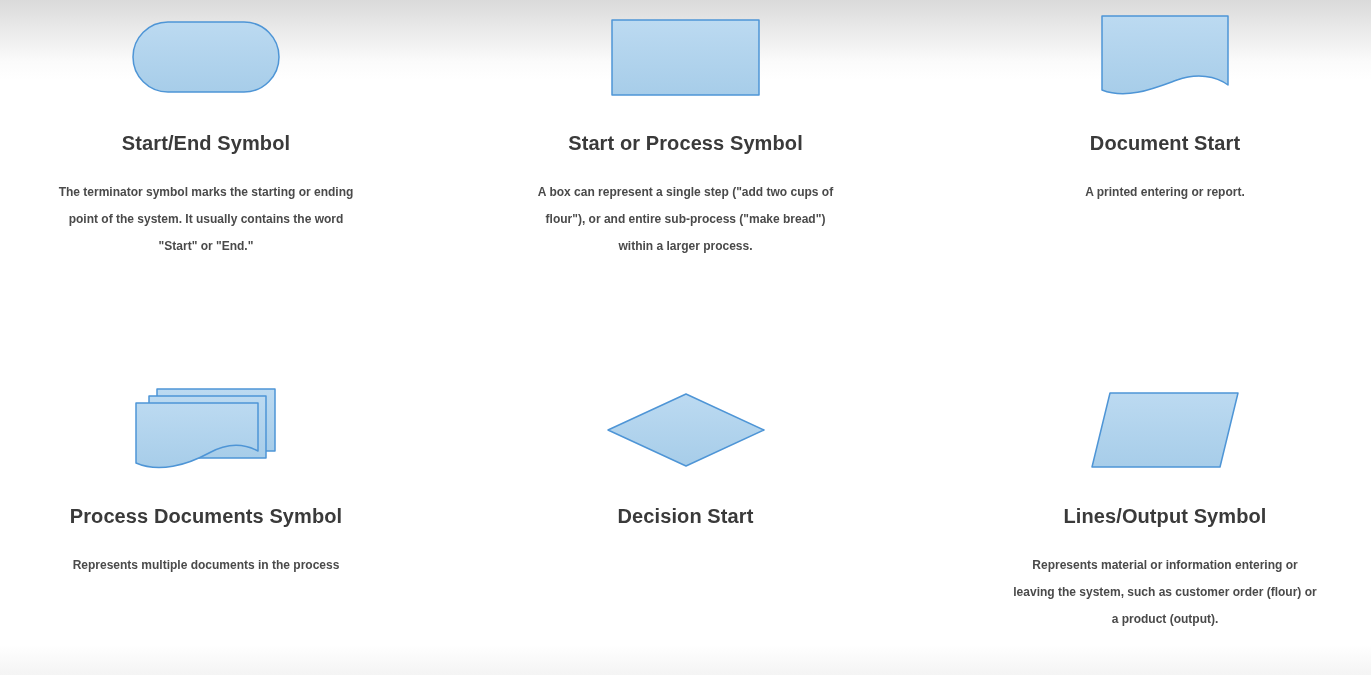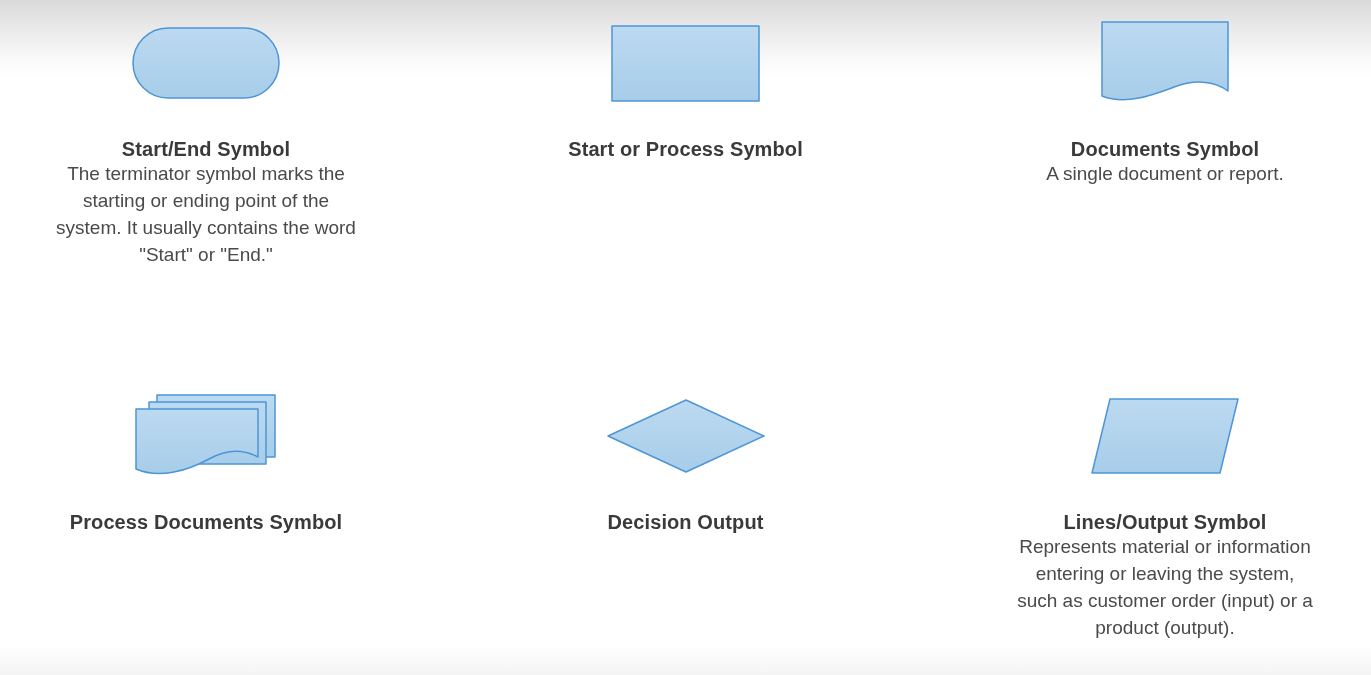--- a/index.html
+++ b/index.html
@@ -9,21 +9,21 @@
     background:
       linear-gradient(180deg,
         #dadada 0px, #e9e9e9 28px, #fbfbfb 62px, #ffffff 80px,
         #ffffff 645px, #f4f4f4 675px);
     position: relative;
   }
   .grid { width: 1371px; }
   .row {
     display: flex;
     justify-content: space-between;
-    padding-top: 22px;
+    padding-top: 16px;
   }
   .row-1 { height: 373px; }
   .cell {
     width: 412px;
     display: flex;
     flex-direction: column;
     align-items: center;
     text-align: center;
   }
   .shape-box {
@@ -34,25 +34,26 @@
   }
   .cell h3 {
     margin-top: 34px;
     font-size: 20px;
     line-height: 22px;
     font-weight: 700;
     color: var(--heading-color, #3a3a3a);
     letter-spacing: 0.1px;
   }
   .cell p {
-    margin-top: 0;
+    margin-top: 25px;
     max-width: 304px;
-    font-size: 19px;
+    font-size: 12px;
     line-height: 27px;
     color: var(--body-color, #4a4a4a);
+    font-weight: bold;
   }
   .shape { display: block; }
   .shape .filled {
     fill: url(#shapeGrad);
     stroke: var(--shape-stroke, #4e95d6);
     stroke-width: 1.5;
     stroke-linejoin: round;
   }
   .defs-holder { position: absolute; width: 0; height: 0; }
 </style>
@@ -82,65 +83,67 @@
       <p>The terminator symbol marks the starting or ending point of the system. It usually contains the word "Start" or "End."</p>
     </div>
 
     <div class="cell">
       <div class="shape-box">
         <svg class="shape" width="149" height="77" viewBox="0 0 149 77">
           <rect class="filled" x="1" y="1" width="147" height="75"></rect>
         </svg>
       </div>
       <h3>Start or Process Symbol</h3>
+      <p>A box can represent a single step ("add two cups of flour"), or and entire sub-process ("make bread") within a larger process.</p>
     </div>
 
     <div class="cell">
       <div class="shape-box">
         <svg class="shape" width="128" height="84" viewBox="0 0 128 84">
           <path class="filled" d="M1,1 L127,1 L127,70
             C115,61 96,58 76,65
             C54,73 26,85 1,75 Z"></path>
         </svg>
       </div>
-      <h3>Documents Symbol</h3>
-      <p>A single document or report.</p>
+      <h3>Document Start</h3>
+      <p>A printed entering or report.</p>
     </div>
 
   </div>
 
   <div class="row row-2">
 
     <div class="cell">
       <div class="shape-box">
         <svg class="shape" width="142" height="86" viewBox="0 0 142 86">
           <rect class="filled" x="22" y="2" width="118" height="62"></rect>
           <rect class="filled" x="14" y="9" width="117" height="62"></rect>
           <path class="filled" d="M1,16 L123,16 L123,64
             C108,56 92,56 74,66
             C52,78 24,86 1,76 Z"></path>
         </svg>
       </div>
       <h3>Process Documents Symbol</h3>
+      <p>Represents multiple documents in the process</p>
     </div>
 
     <div class="cell">
       <div class="shape-box">
         <svg class="shape" width="158" height="74" viewBox="0 0 158 74">
           <polygon class="filled" points="79,1 157,37 79,73 1,37"></polygon>
         </svg>
       </div>
-      <h3>Decision Output</h3>
+      <h3>Decision Start</h3>
     </div>
 
     <div class="cell">
       <div class="shape-box">
         <svg class="shape" width="148" height="76" viewBox="0 0 148 76">
           <polygon class="filled" points="19,1 147,1 129,75 1,75"></polygon>
         </svg>
       </div>
       <h3>Lines/Output Symbol</h3>
-      <p>Represents material or information entering or leaving the system, such as customer order (input) or a product (output).</p>
+      <p>Represents material or information entering or leaving the system, such as customer order (flour) or a product (output).</p>
     </div>
 
   </div>
 
 </div>
 
 </body></html>

